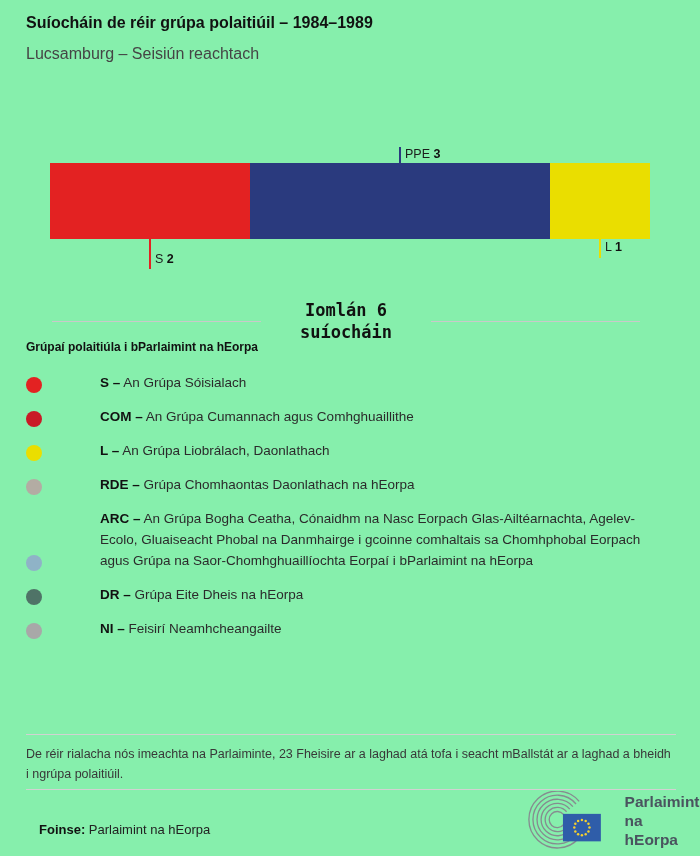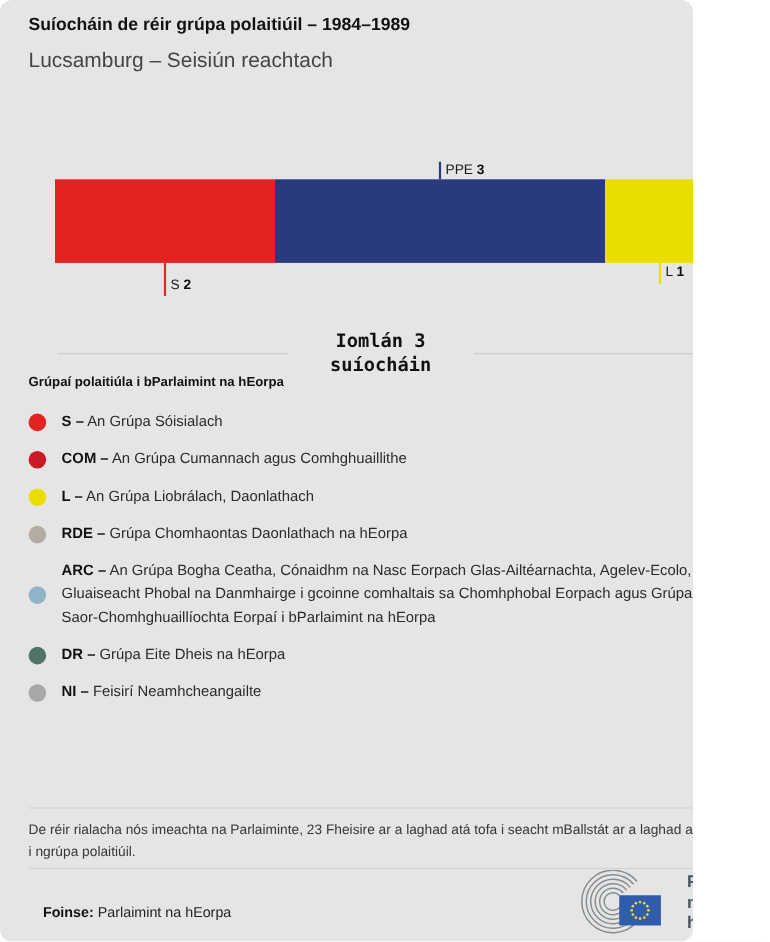--- a/index.html
+++ b/index.html
@@ -1,41 +1,41 @@
 <!DOCTYPE html>
 <html><head>
 <meta charset="utf-8">
 <style>
   html,body{margin:0;padding:0;background:#fff;}
-  .page{position:relative;width:630px;height:856px;background:#e5e5e5;
-        font-family:"Liberation Sans",sans-serif;color:#1c1c1c;overflow:hidden;border-radius:11px;}
+  .page{position:relative;width:700px;height:856px;background:#86efac;
+        font-family:"Liberation Sans",sans-serif;color:#1c1c1c;overflow:hidden;}
 
   .title{position:absolute;left:26px;top:14px;font-size:16px;font-weight:700;color:#111;margin:0;}
-  .subtitle{position:absolute;left:26px;top:45px;font-size:19px;font-weight:400;color:#454545;margin:0;}
+  .subtitle{position:absolute;left:26px;top:45px;font-size:16px;font-weight:400;color:#454545;margin:0;}
 
   
   .chart{position:absolute;left:50px;top:147px;width:600px;height:130px;}
   .bar{position:absolute;left:0;top:16px;width:600px;height:76px;display:flex;}
   .seg{height:100%;}
   .callout{position:absolute;top:0;width:0;height:130px;}
   .tick{position:absolute;left:-1px;width:2px;}
   .cl-label{position:absolute;left:5px;font-size:12.5px;white-space:nowrap;color:#1c1c1c;}
   .cl-label b{color:#111;}
 
   
   .total-row{position:absolute;left:52px;top:299px;width:588px;display:flex;align-items:center;}
   .total-line{flex:1;height:1px;background:#c9c9c9;}
   .total-text{width:170px;text-align:center;font-family:"DejaVu Sans Mono",monospace;
               font-weight:700;font-size:17px;line-height:22px;color:#111;}
   .total-text span{display:block;}
 
   .legend-heading{position:absolute;left:26px;top:340px;font-size:12px;font-weight:700;color:#111;margin:0;}
 
   .legend{position:absolute;left:26px;top:372px;width:630px;margin:0;padding:0;list-style:none;}
-  .legend li{display:flex;align-items:center;margin-bottom:13px;}
+  .legend li{display:flex;align-items:flex-end;margin-bottom:13px;gap:44px;}
   .dot{flex:0 0 16px;width:16px;height:16px;border-radius:50%;margin-right:14px;margin-top:2px;}
   .ltext{font-size:13.5px;line-height:21px;color:#2b2b2b;max-width:612px;}
   .ltext b{color:#111;}
 
   .rule{position:absolute;left:26px;width:650px;height:1px;background:#d2d2d2;}
   .rule-1{top:734px;}
   .rule-2{top:789px;}
   .note{position:absolute;left:26px;top:744px;width:648px;font-size:12.5px;line-height:20px;color:#383838;margin:0;}
   .source{position:absolute;left:26px;top:822px;font-size:13px;color:#222;margin:0;padding-left:13px;}
   .source b{color:#111;}
@@ -70,21 +70,21 @@
         <div class="callout" style="left: 91.6667%;">
           <div class="tick" style="background: rgb(234, 222, 0); height: 19px; top: 92px;"></div>
           <div class="cl-label" style="top: 93px;"><span>L </span><b>1</b></div>
         </div>
       </div>
   </div>
 
   <div class="total-row">
     <div class="total-line"></div>
     <div class="total-text">
-      <span>Iomlán 3</span>
+      <span>Iomlán 6</span>
       <span>suíocháin</span>
     </div>
     <div class="total-line"></div>
   </div>
 
   <h3 class="legend-heading">Grúpaí polaitiúla i bParlaimint na hEorpa</h3>
 
   <ul class="legend">
       <li>
         <span class="dot" style="background: rgb(227, 34, 34);"></span>

